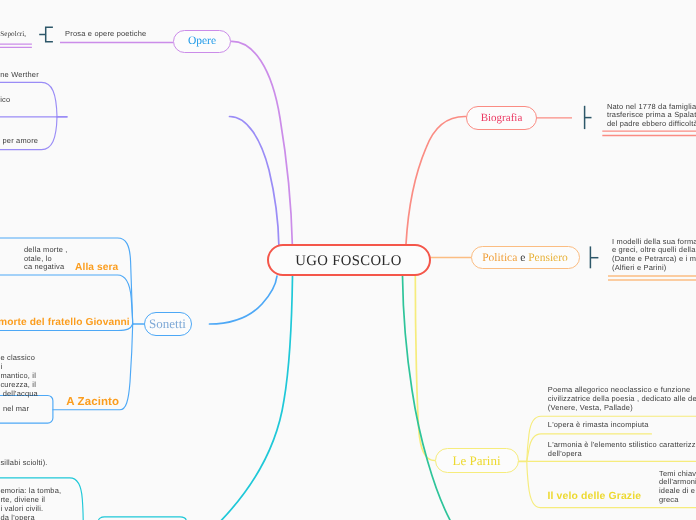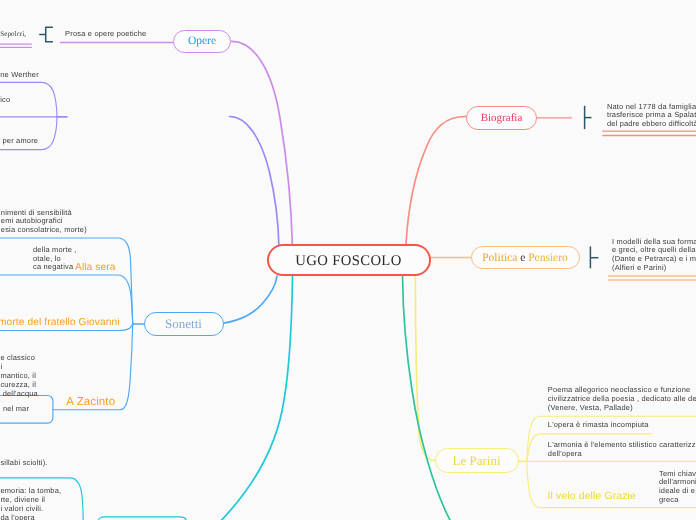--- a/index.html
+++ b/index.html
@@ -6,21 +6,21 @@
   body{width:696px;height:520px;background:#fafafa;overflow:hidden;
        font-family:"Liberation Sans",sans-serif;-webkit-font-smoothing:antialiased;text-rendering:geometricPrecision;}
   #root{position:relative;width:696px;height:520px;background:#fafafa;}
   svg.layer{position:absolute;left:0;top:0;width:696px;height:520px;overflow:visible;}
   .node{position:absolute;display:flex;align-items:center;justify-content:center;
         border-radius:999px;background:#fcfcfc;box-sizing:border-box;white-space:nowrap;
         font-family:"Liberation Serif",serif;}
   .dtxt{position:absolute;white-space:pre;color:#3a3a3a;font-size:7.45px;
         font-family:"Liberation Sans",sans-serif;line-height:8.9px;letter-spacing:0.2px;}
   .slabel{position:absolute;white-space:nowrap;font-family:"Liberation Sans",sans-serif;
-          font-weight:400;}
+          font-weight:700;}
 </style>
 </head>
 <body>
 
 <div id="root">
   <svg class="layer" viewBox="0 0 696 520">
     <g fill="none" stroke-linecap="round">
 
       <path stroke-width="1.7" d="M231.5,41.3 C253,41 272,68 280,118 C287.5,163 291.6,212 292.4,246" stroke="#cb8ce9"></path>
       <path stroke-width="1.7" d="M229.5,116.5 C247,116.2 261,139 269,170 C275.5,197 278.5,224 278.9,246" stroke="#9a8cf6"></path>
@@ -97,21 +97,21 @@
 
   <div class="node" style="left:266.5px;top:244px;width:164px;height:32px;padding-top:3px;box-sizing:border-box;border:2.2px solid #f4564a;font-size:14.7px;color:#2b2b2b;letter-spacing:0.35px;">
     <span>UGO FOSCOLO</span>
   </div>
 
   <div class="node" style="left:173px;top:29.5px;width:58px;height:23px;border:1.2px solid #cb8ce9;font-size:11.5px;color:#1f9ae8;">
     <span>Opere</span>
   </div>
 
 
-  <div class="node" style="left:143.5px;top:311.5px;width:80px;height:24px;border:1.2px solid #4da8f6;font-size:13px;color:#7fa9d6;">
+  <div class="node" style="left:143.5px;top:311.5px;width:48px;height:24px;border:1.2px solid #4da8f6;font-size:13px;color:#7fa9d6;">
     <span>Sonetti</span>
   </div>
 
   <div class="node" style="left:466px;top:105.5px;width:71px;height:24px;border:1.2px solid #fa8c83;font-size:11px;color:#ec3a63;">
     <span>Biografia</span>
   </div>
 
   <div class="node" style="left:470.5px;top:246px;width:109px;height:23px;border:1.2px solid #fbbd82;font-size:11.5px;">
     <span style="color:#f0a03c">Politica&nbsp;</span>
       <span style="color:#333">e</span>
@@ -121,24 +121,21 @@
   <div class="node" style="left:434.5px;top:448px;width:84px;height:25px;border:1.2px solid #f6ec7c;font-size:13px;color:#edd92f;">
     <span>Le Parini</span>
   </div>
 
   <div class="dtxt" style="left:65.1px;top:29.8px;">Prosa e opere poetiche</div>
   <div class="dtxt" style="left:0.3px;top:24px;font-family:'Liberation Serif',serif;font-size:7.2px;color:#3c3c3c;letter-spacing:0px;margin-top:6px;">Sepolcri,</div>
   <div class="dtxt" style="left:0.2px;top:71.3px;">ne Werther</div>
   <div class="dtxt" style="left:0.2px;top:95.5px;">ico</div>
   <div class="dtxt" style="left:0.2px;top:136.7px;">&nbsp;per amore</div>
 
-  <div class="dtxt" style="left:0.8px;top:208.5px;">nimenti di sensibilità
-emi autobiografici
-esia consolatrice, morte)</div>
-  <div class="dtxt" style="left:17px;top:245.6px;padding-left:16px;">della morte ,
+  <div class="dtxt" style="left:8px;top:245.6px;padding-left:16px;">della morte ,
 otale, lo
 ca negativa</div>
   <div class="slabel" style="left:75px;top:261.5px;font-size:10.2px;color:#fb9d1e;letter-spacing:0.1px;">Alla sera</div>
 
   <div class="slabel" style="left:-2px;top:316.8px;font-size:10.2px;color:#fb9d1e;letter-spacing:0.1px;">morte del fratello Giovanni</div>
 
   <div class="dtxt" style="left:0.4px;top:354px;">e classico
 i
 mantico, il
 curezza, il

